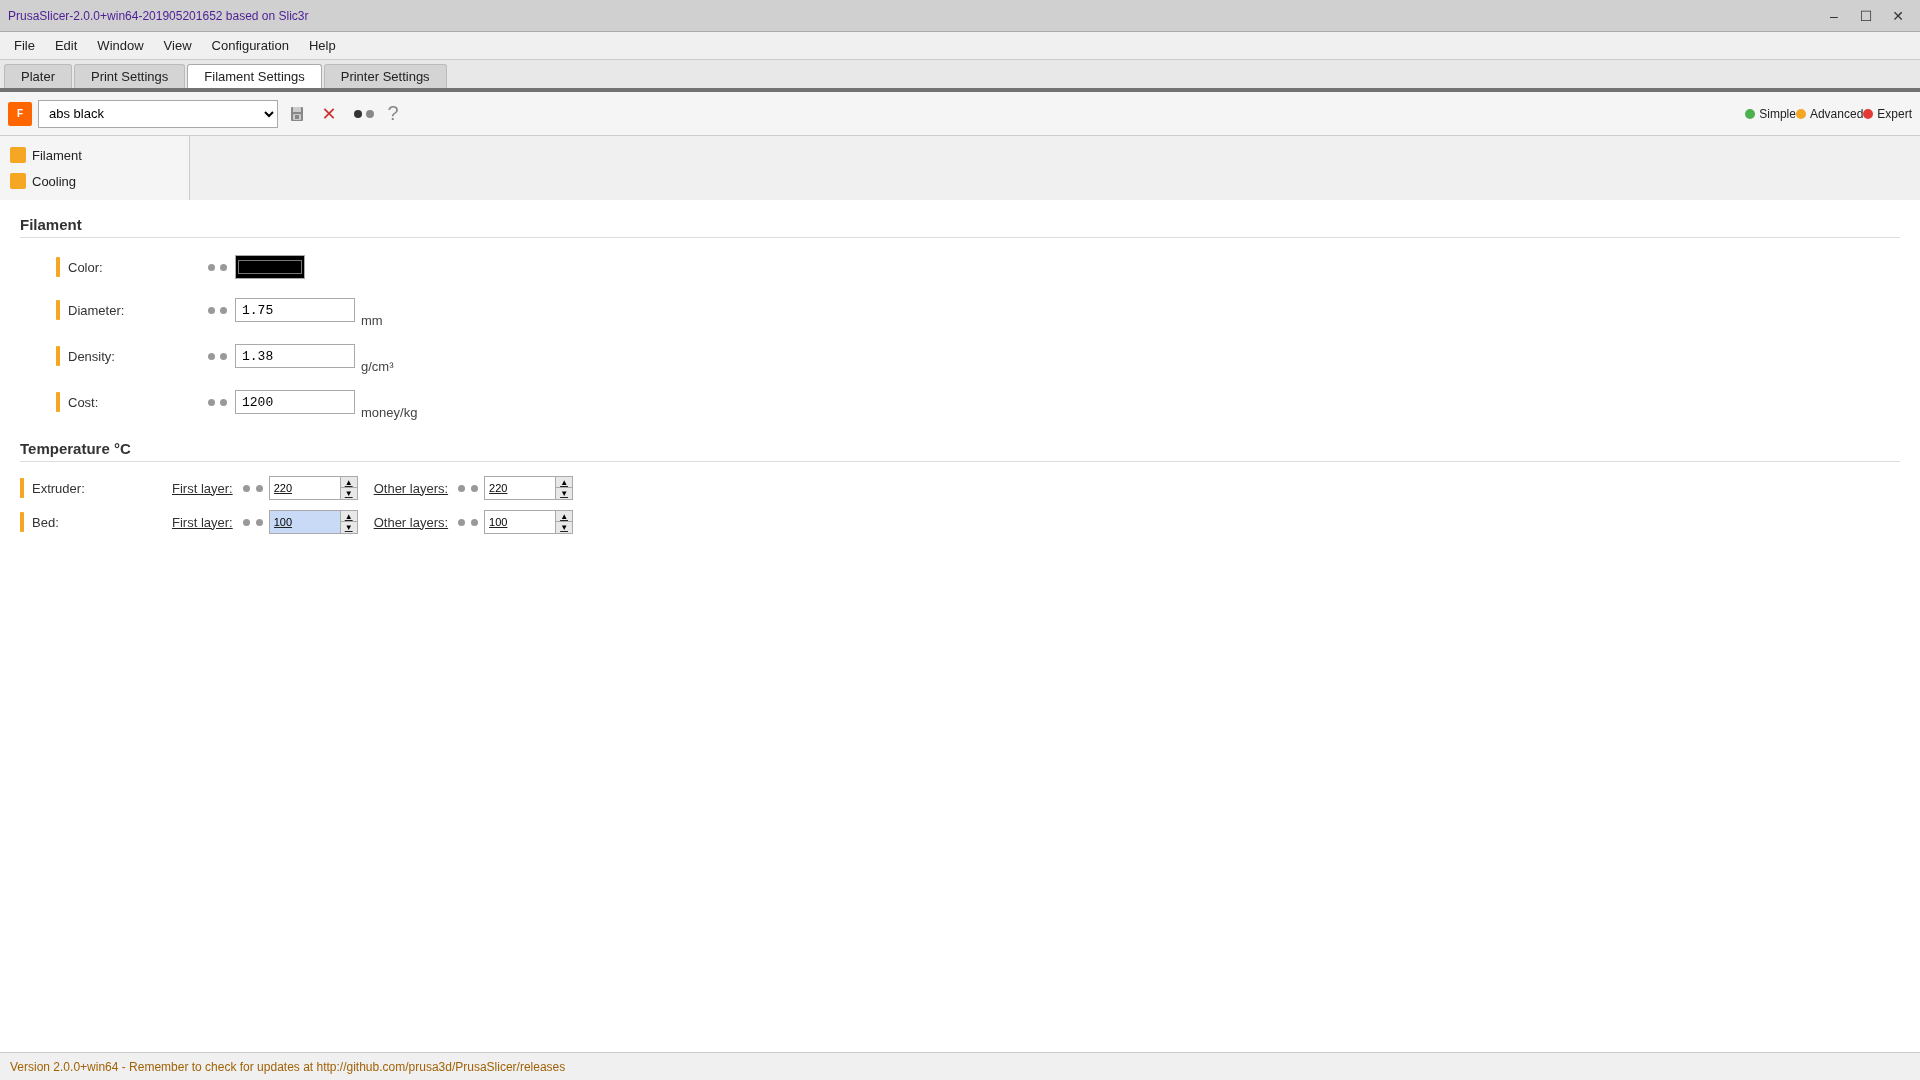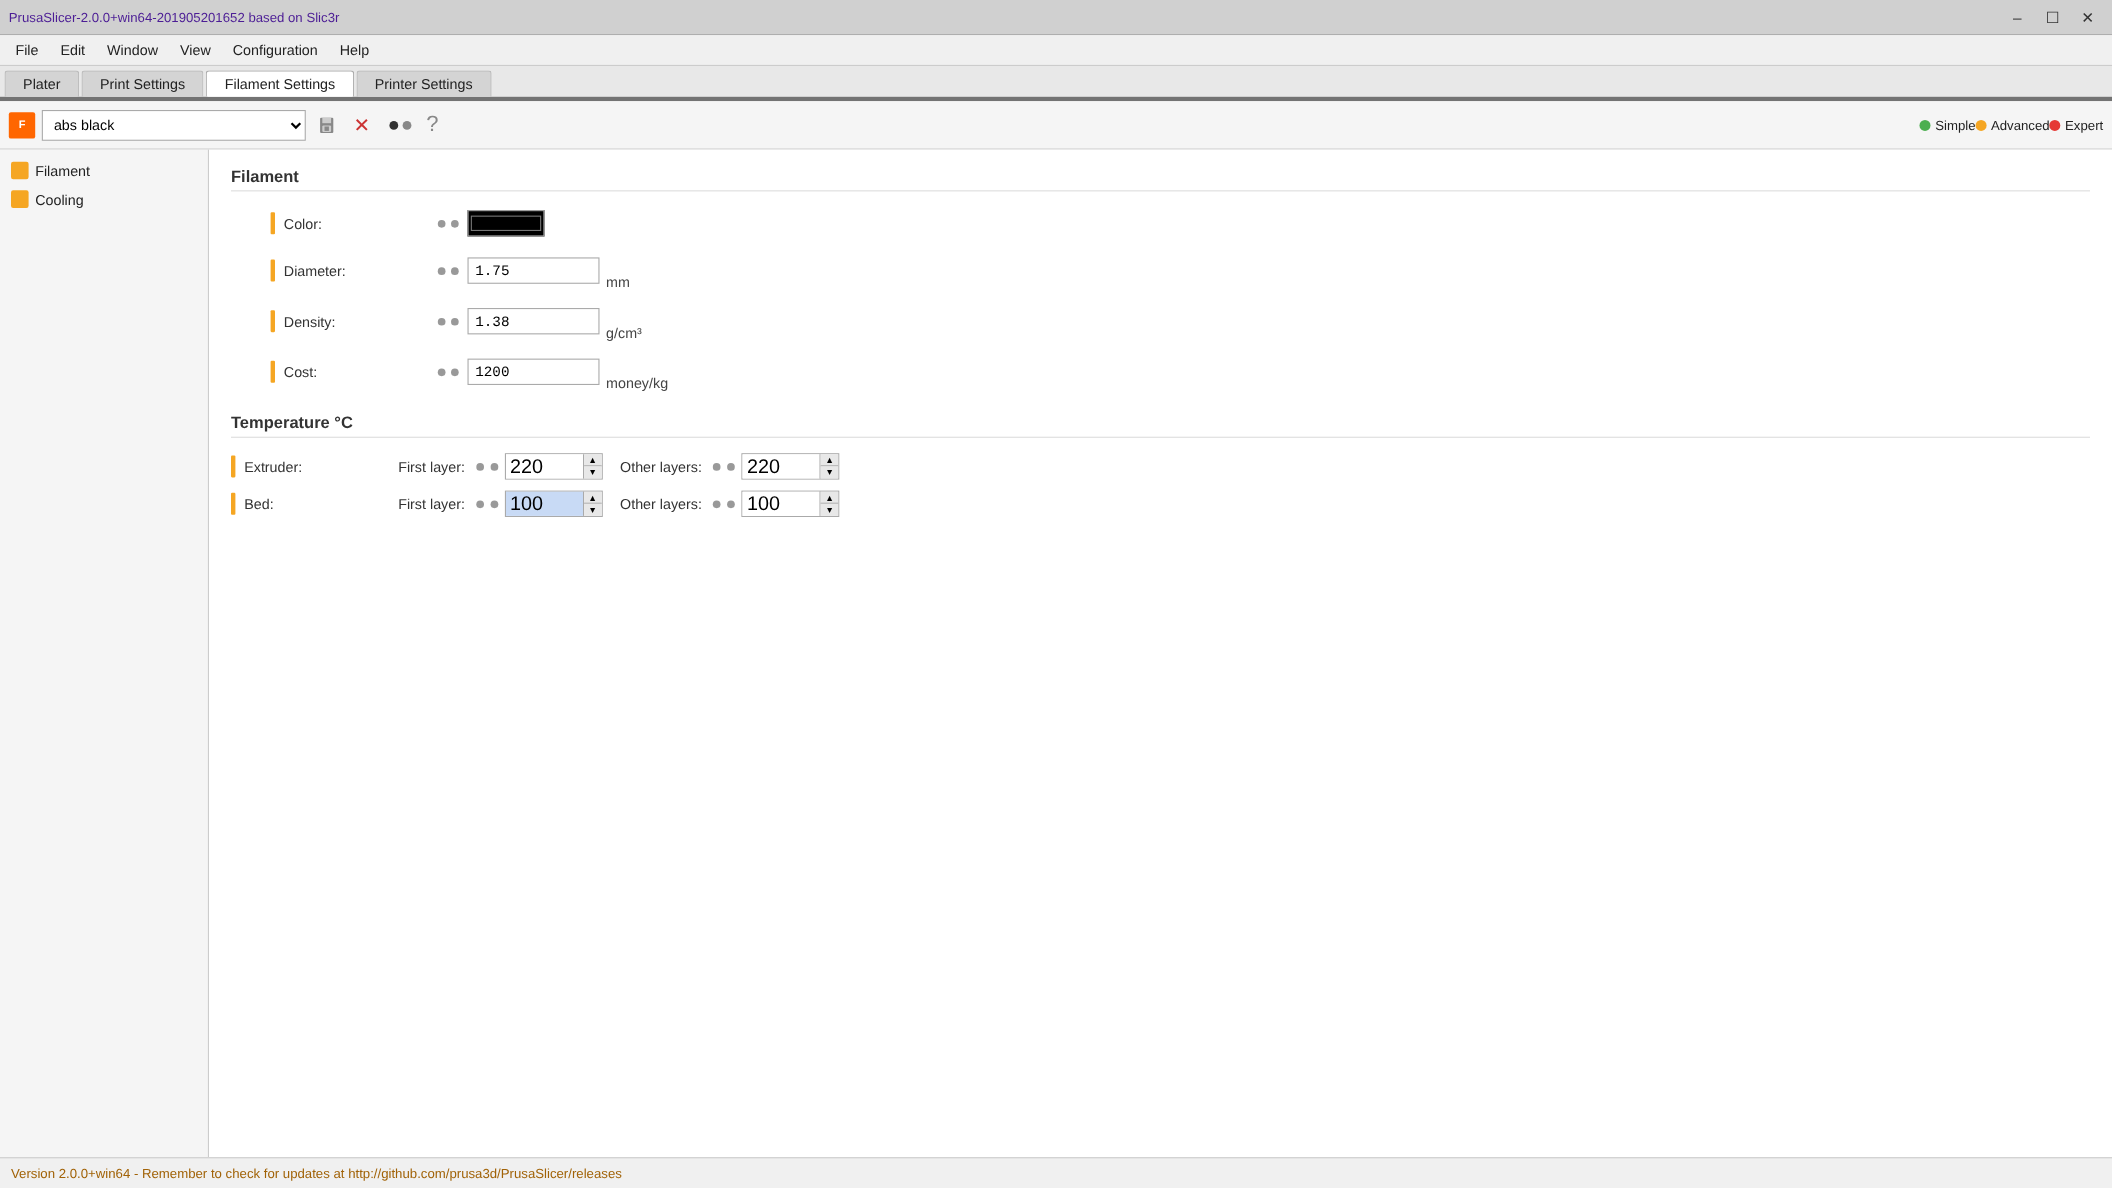--- a/index.html
+++ b/index.html
@@ -120,20 +120,21 @@
       display: flex; align-items: center; gap: 4px; font-size: 12px;
     }
     .legend-dot {
       width: 10px; height: 10px; border-radius: 50%;
     }
 
     
     #main-layout {
       display: flex;
       height: calc(1080px - 32px - 28px - 32px - 44px - 28px);
+      flex-direction: column;
     }
 
     
     #sidebar {
       width: 190px;
       background: #f5f5f5;
       border-right: 1px solid #ccc;
       padding: 6px 0;
       flex-shrink: 0;
     }
@@ -216,37 +217,38 @@
     .temp-section { margin-top: 20px; }
     .temp-row {
       display: flex;
       align-items: center;
       margin-bottom: 10px;
     }
     .temp-field-group {
       display: flex;
       align-items: center;
       gap: 6px;
+      text-decoration: underline;
     }
     .temp-sub-label {
       font-size: 13px;
       color: #333;
       margin-right: 4px;
     }
     .spinbox-wrap {
       display: flex;
       align-items: stretch;
       border: 1px solid #aaa;
       height: 24px;
     }
     .spinbox-input {
       width: 70px;
       border: none;
       padding: 0 4px;
-      font-size: 18px;
+      font-size: 11px;
       outline: none;
     }
     .spinbox-input.selected {
       background: #c8daf5;
     }
     .spinbox-arrows {
       display: flex;
       flex-direction: column;
       border-left: 1px solid #aaa;
     }

